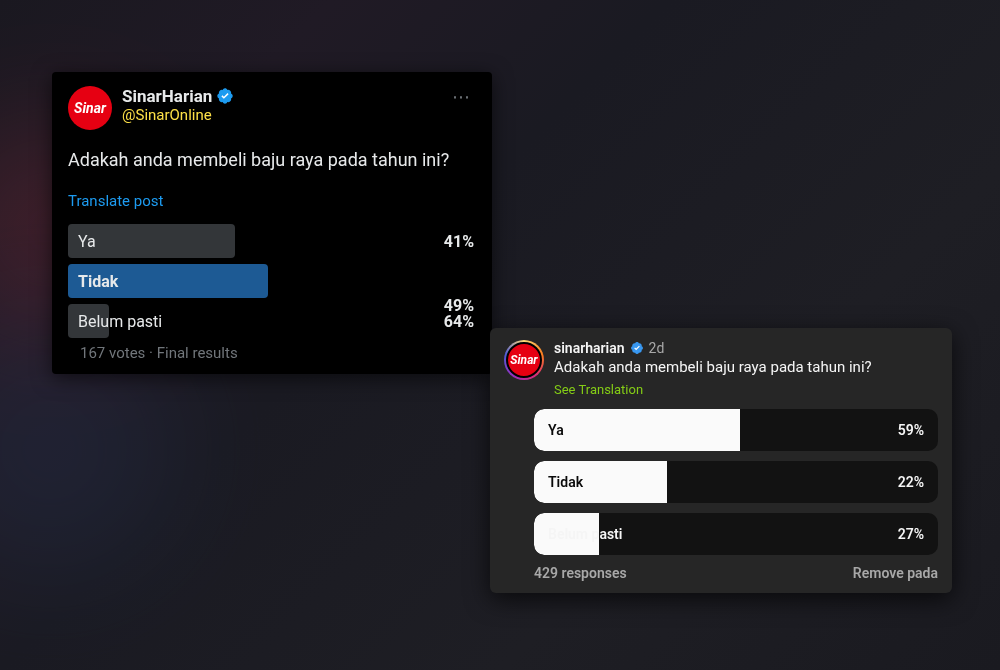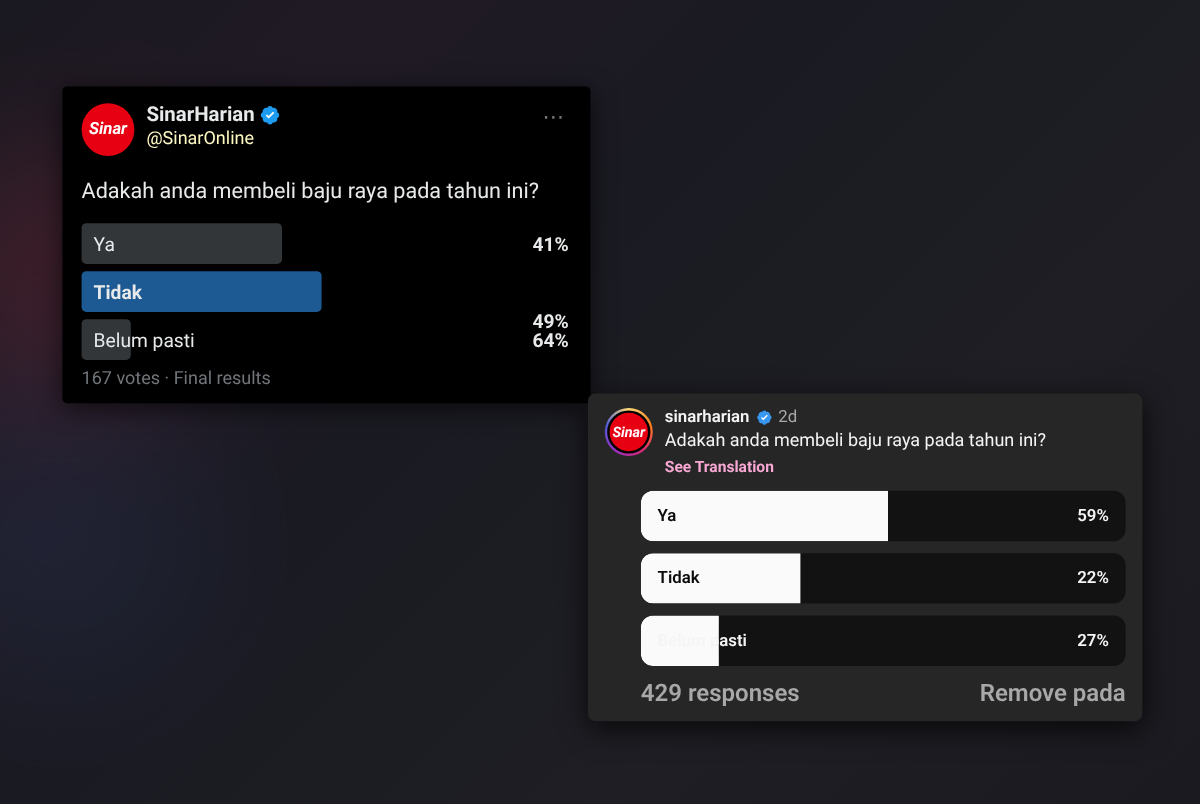--- a/index.html
+++ b/index.html
@@ -36,40 +36,40 @@
     flex-shrink: 0;
     color: #fff; font-weight: 700; font-style: italic; font-size: 14px;
   }
   .x-identity { margin-left: 10px; flex: 1; }
   .x-name-row { display: flex; align-items: center; gap: 4px; }
   .x-name { font-weight: 700; font-size: 17px; color: #e7e9ea; }
   .verified {
     width: 18px; height: 18px; display: inline-flex; align-items: center; justify-content: center;
   }
   .verified svg { width: 18px; height: 18px; }
-  .x-handle { color: #fef9c3; font-size: 15px; }
+  .x-handle { color: #fde047; font-size: 15px; }
   .more { color: #71767b; font-size: 18px; letter-spacing: 2px; padding: 0 4px; cursor: pointer; }
   .x-text { margin-top: 18px; font-size: 18px; line-height: 1.35; color: #e7e9ea; }
   .translate { margin-top: 20px; color: #1d9bf0; font-size: 15px; cursor: pointer; }
   .x-poll { margin-top: 14px; }
   .x-row {
     position: relative; height: 34px;
     display: flex; align-items: center; justify-content: space-between;
     margin-bottom: 6px; font-size: 16px; color: #e7e9ea;
   }
   .x-bar {
     position: absolute; left: 0; top: 0; bottom: 0;
     background: #333639; border-radius: 4px;
   }
   .x-bar.win { background: #1d5a94; }
   .x-label { position: relative; z-index: 1; padding-left: 10px; }
   .x-label.win { font-weight: 700; }
   .x-pct { position: relative; z-index: 1; padding-right: 2px; font-weight: bold; }
   .x-pct.win { font-weight: 700; margin-top: 48px; }
-  .x-meta { margin-top: 6px; color: #71767b; font-size: 15px; }
+  .x-meta { margin-top: 6px; color: #71767b; font-size: 15px; margin-left: 12px; }
 
   
   .ig-card {
     position: absolute;
     left: 490px;
     top: 328px;
     width: 462px;
     background: #262626;
     border-radius: 6px;
     padding: 12px 14px 12px 14px;
@@ -88,34 +88,34 @@
     color: #fff; font-weight: 700; font-style: italic; font-size: 12px;
     border: 2px solid #000;
   }
   .ig-head-text { flex: 1; }
   .ig-name-row { display: flex; align-items: center; gap: 5px; font-size: 14px; }
   .ig-name { font-weight: 600; color: #f5f5f5; }
   .ig-ver { width: 14px; height: 14px; display: inline-flex; }
   .ig-ver svg { width: 14px; height: 14px; }
   .ig-time { color: #a8a8a8; }
   .ig-question { color: #f5f5f5; font-size: 15px; margin-top: 2px; }
-  .see-trans { color: #f9a8d4; font-size: 13px; font-weight: 700; margin-top: 6px; cursor: pointer; }
+  .see-trans { color: #84cc16; font-size: 13px; font-weight: 400; margin-top: 6px; cursor: pointer; }
   .ig-poll { margin-top: 12px; padding-left: 30px; }
   .ig-row {
     position: relative; height: 42px;
     background: #121212; border-radius: 10px;
     display: flex; align-items: center; justify-content: space-between;
     margin-bottom: 10px; overflow: hidden;
     font-size: 14px; font-weight: 600;
   }
   .ig-bar { position: absolute; left: 0; top: 0; bottom: 0; background: #fafafa; border-radius: 10px 0 0 10px; }
   .ig-label { position: relative; z-index: 1; padding-left: 14px; color: #0a0a0a; }
   .ig-label.dark { color: #f5f5f5; }
   .ig-pct { position: relative; z-index: 1; padding-right: 14px; color: #f5f5f5; }
-  .ig-meta { display: flex; justify-content: space-between; margin-top: 4px; padding-left: 30px; color: #a8a8a8; font-size: 20px; font-weight: 600; }
+  .ig-meta { display: flex; justify-content: space-between; margin-top: 4px; padding-left: 30px; color: #a8a8a8; font-size: 14px; font-weight: 600; }
   .remove { cursor: pointer; }
 </style>
 </head>
 <body>
 
 <div class="blob blob1"></div>
 <div class="blob blob2"></div>
 
 <div class="x-card">
   <div class="x-header">
@@ -129,20 +129,21 @@
               <path fill="#fff" d="M10.5 15.8l-3.3-3.3 1.4-1.4 1.9 1.9 4.9-4.9 1.4 1.4z"></path>
             </svg>
         </span>
       </div>
       <div class="x-handle">@SinarOnline</div>
     </div>
     <div class="more">⋯</div>
   </div>
 
   <div class="x-text">Adakah anda membeli baju raya pada tahun ini?</div>
+  <div class="translate">Translate post</div>
 
   <div class="x-poll">
     <div class="x-row">
       <div class="x-bar" style="width:41%"></div>
       <span class="x-label">Ya</span>
       <span class="x-pct">41%</span>
     </div>
     <div class="x-row">
       <div class="x-bar win" style="width:49%"></div>
       <span class="x-label win">Tidak</span>

